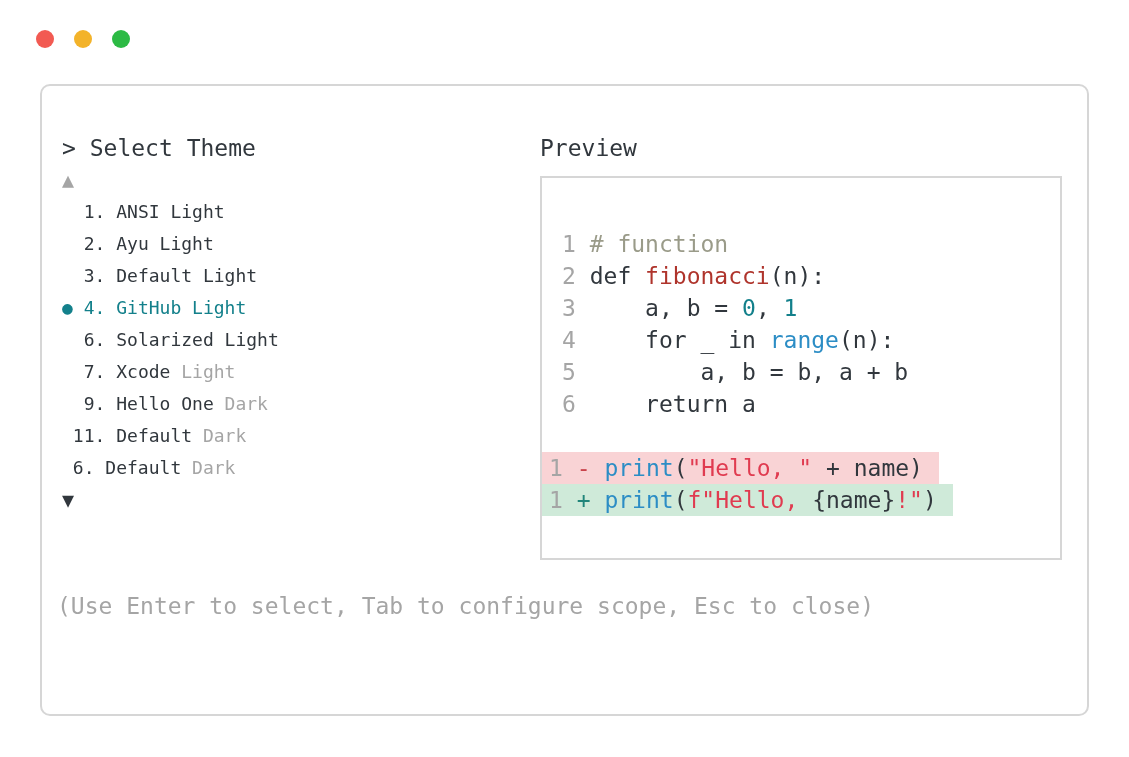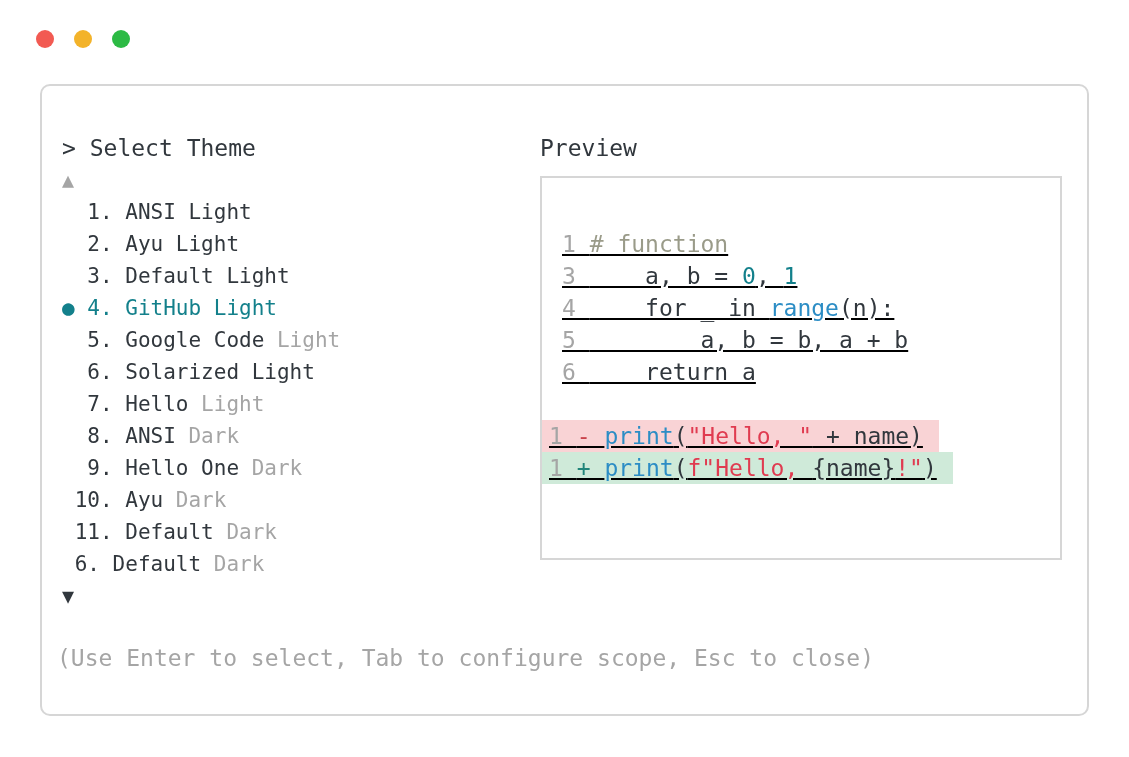--- a/index.html
+++ b/index.html
@@ -30,37 +30,36 @@
   .columns{display:flex;}
   .left-col{width:478px;flex:0 0 478px;}
   .right-col{flex:1;}
 
   .row{height:32px;line-height:32px;font-size:23px;white-space:pre;color:var(--text_dark);}
   .prompt-row{letter-spacing:0;}
   .scroll-row{font-size:20px;}
   .scroll-up{color:var(--text_muted);}
   .scroll-down{color:var(--text_dark);}
 
-  .theme-row{height:32px;line-height:32px;font-size:21px;white-space:pre;color:var(--text_dark);cursor:pointer;}
+  .theme-row{height:32px;line-height:32px;font-size:18px;white-space:pre;color:var(--text_dark);cursor:pointer;}
   .theme-row .marker{color:var(--accent_teal);}
   .theme-row .variant.muted{color:var(--text_muted);}
   .theme-row.selected,
   .theme-row.selected .num,
   .theme-row.selected .nm,
   .theme-row.selected .variant{color:var(--accent_teal);}
 
   .preview-label{height:32px;line-height:32px;font-size:23px;color:var(--text_dark);}
   .preview-box{
     margin-top:12px;
     box-sizing:border-box;
     width:522px;height:384px;
     border:2px solid var(--border);
     background:#ffffff;
     padding-top:50px;
-    text-decoration:underline;
   }
   .code-block{margin-left:20px;}
   .code-line{height:32px;line-height:32px;font-size:23px;white-space:pre;}
   .ln{color:var(--text_muted);}
   .diff-block{margin-top:32px;}
   .diff-line{
     height:32px;line-height:32px;font-size:23px;white-space:pre;
     width:fit-content;
     padding:0 16px 0 7px;
   }
@@ -95,36 +94,34 @@
 <div class="window">
   <div class="columns">
     <div class="left-col">
       <div class="row prompt-row"><span>&gt;</span><span> </span><span>Select Theme</span></div>
       <div class="row scroll-row scroll-up">▲</div>
       <div id="theme-list">
           <div class="theme-row"><span class="marker"> </span><span class="num"> 1. </span><span class="nm">ANSI </span><span class="variant">Light</span></div>
           <div class="theme-row"><span class="marker"> </span><span class="num"> 2. </span><span class="nm">Ayu </span><span class="variant">Light</span></div>
           <div class="theme-row"><span class="marker"> </span><span class="num"> 3. </span><span class="nm">Default </span><span class="variant">Light</span></div>
           <div class="theme-row selected"><span class="marker">●</span><span class="num"> 4. </span><span class="nm">GitHub </span><span class="variant">Light</span></div>
-          <div class="theme-row"><span class="marker"> </span><span class="num"> 5. </span><span class="nm">Google Code </span><span class="variant muted">Light</span></div>
           <div class="theme-row"><span class="marker"> </span><span class="num"> 6. </span><span class="nm">Solarized </span><span class="variant">Light</span></div>
-          <div class="theme-row"><span class="marker"> </span><span class="num"> 7. </span><span class="nm">Hello </span><span class="variant muted">Light</span></div>
-          <div class="theme-row"><span class="marker"> </span><span class="num"> 8. </span><span class="nm">ANSI </span><span class="variant muted">Dark</span></div>
+          <div class="theme-row"><span class="marker"> </span><span class="num"> 7. </span><span class="nm">Xcode </span><span class="variant muted">Light</span></div>
           <div class="theme-row"><span class="marker"> </span><span class="num"> 9. </span><span class="nm">Hello One </span><span class="variant muted">Dark</span></div>
-          <div class="theme-row"><span class="marker"> </span><span class="num">10. </span><span class="nm">Ayu </span><span class="variant muted">Dark</span></div>
           <div class="theme-row"><span class="marker"> </span><span class="num">11. </span><span class="nm">Default </span><span class="variant muted">Dark</span></div>
           <div class="theme-row"><span class="marker"> </span><span class="num">6. </span><span class="nm">Default </span><span class="variant muted">Dark</span></div>
         </div>
       <div class="row scroll-row scroll-down">▼</div>
     </div>
     <div class="right-col">
       <div class="preview-label">Preview</div>
       <div class="preview-box">
         <div id="code-block" class="code-block">
             <div class="code-line"><span class="ln">1 </span><span class="tk-comment"># function</span></div>
+            <div class="code-line"><span class="ln">2 </span><span class="tk-plain">def </span><span class="tk-defname">fibonacci</span><span class="tk-plain">(n):</span></div>
             <div class="code-line"><span class="ln">3 </span><span class="tk-plain">    a, b = </span><span class="tk-number">0</span><span class="tk-plain">, </span><span class="tk-number">1</span></div>
             <div class="code-line"><span class="ln">4 </span><span class="tk-plain">    for _ in </span><span class="tk-builtin">range</span><span class="tk-plain">(n):</span></div>
             <div class="code-line"><span class="ln">5 </span><span class="tk-plain">        a, b = b, a + b</span></div>
             <div class="code-line"><span class="ln">6 </span><span class="tk-plain">    return a</span></div>
           </div>
         <div id="diff-block" class="diff-block">
             <div class="diff-line removed"><span class="ln">1 </span><span class="tk-removed-sign">- </span><span class="tk-builtin">print</span><span class="tk-plain">(</span><span class="tk-string">"Hello, "</span><span class="tk-plain"> + name)</span></div>
             <div class="diff-line added"><span class="ln">1 </span><span class="tk-added-sign">+ </span><span class="tk-builtin">print</span><span class="tk-plain">(</span><span class="tk-string">f"Hello, </span><span class="tk-plain">{name}</span><span class="tk-string">!"</span><span class="tk-plain">)</span></div>
           </div>
       </div>

